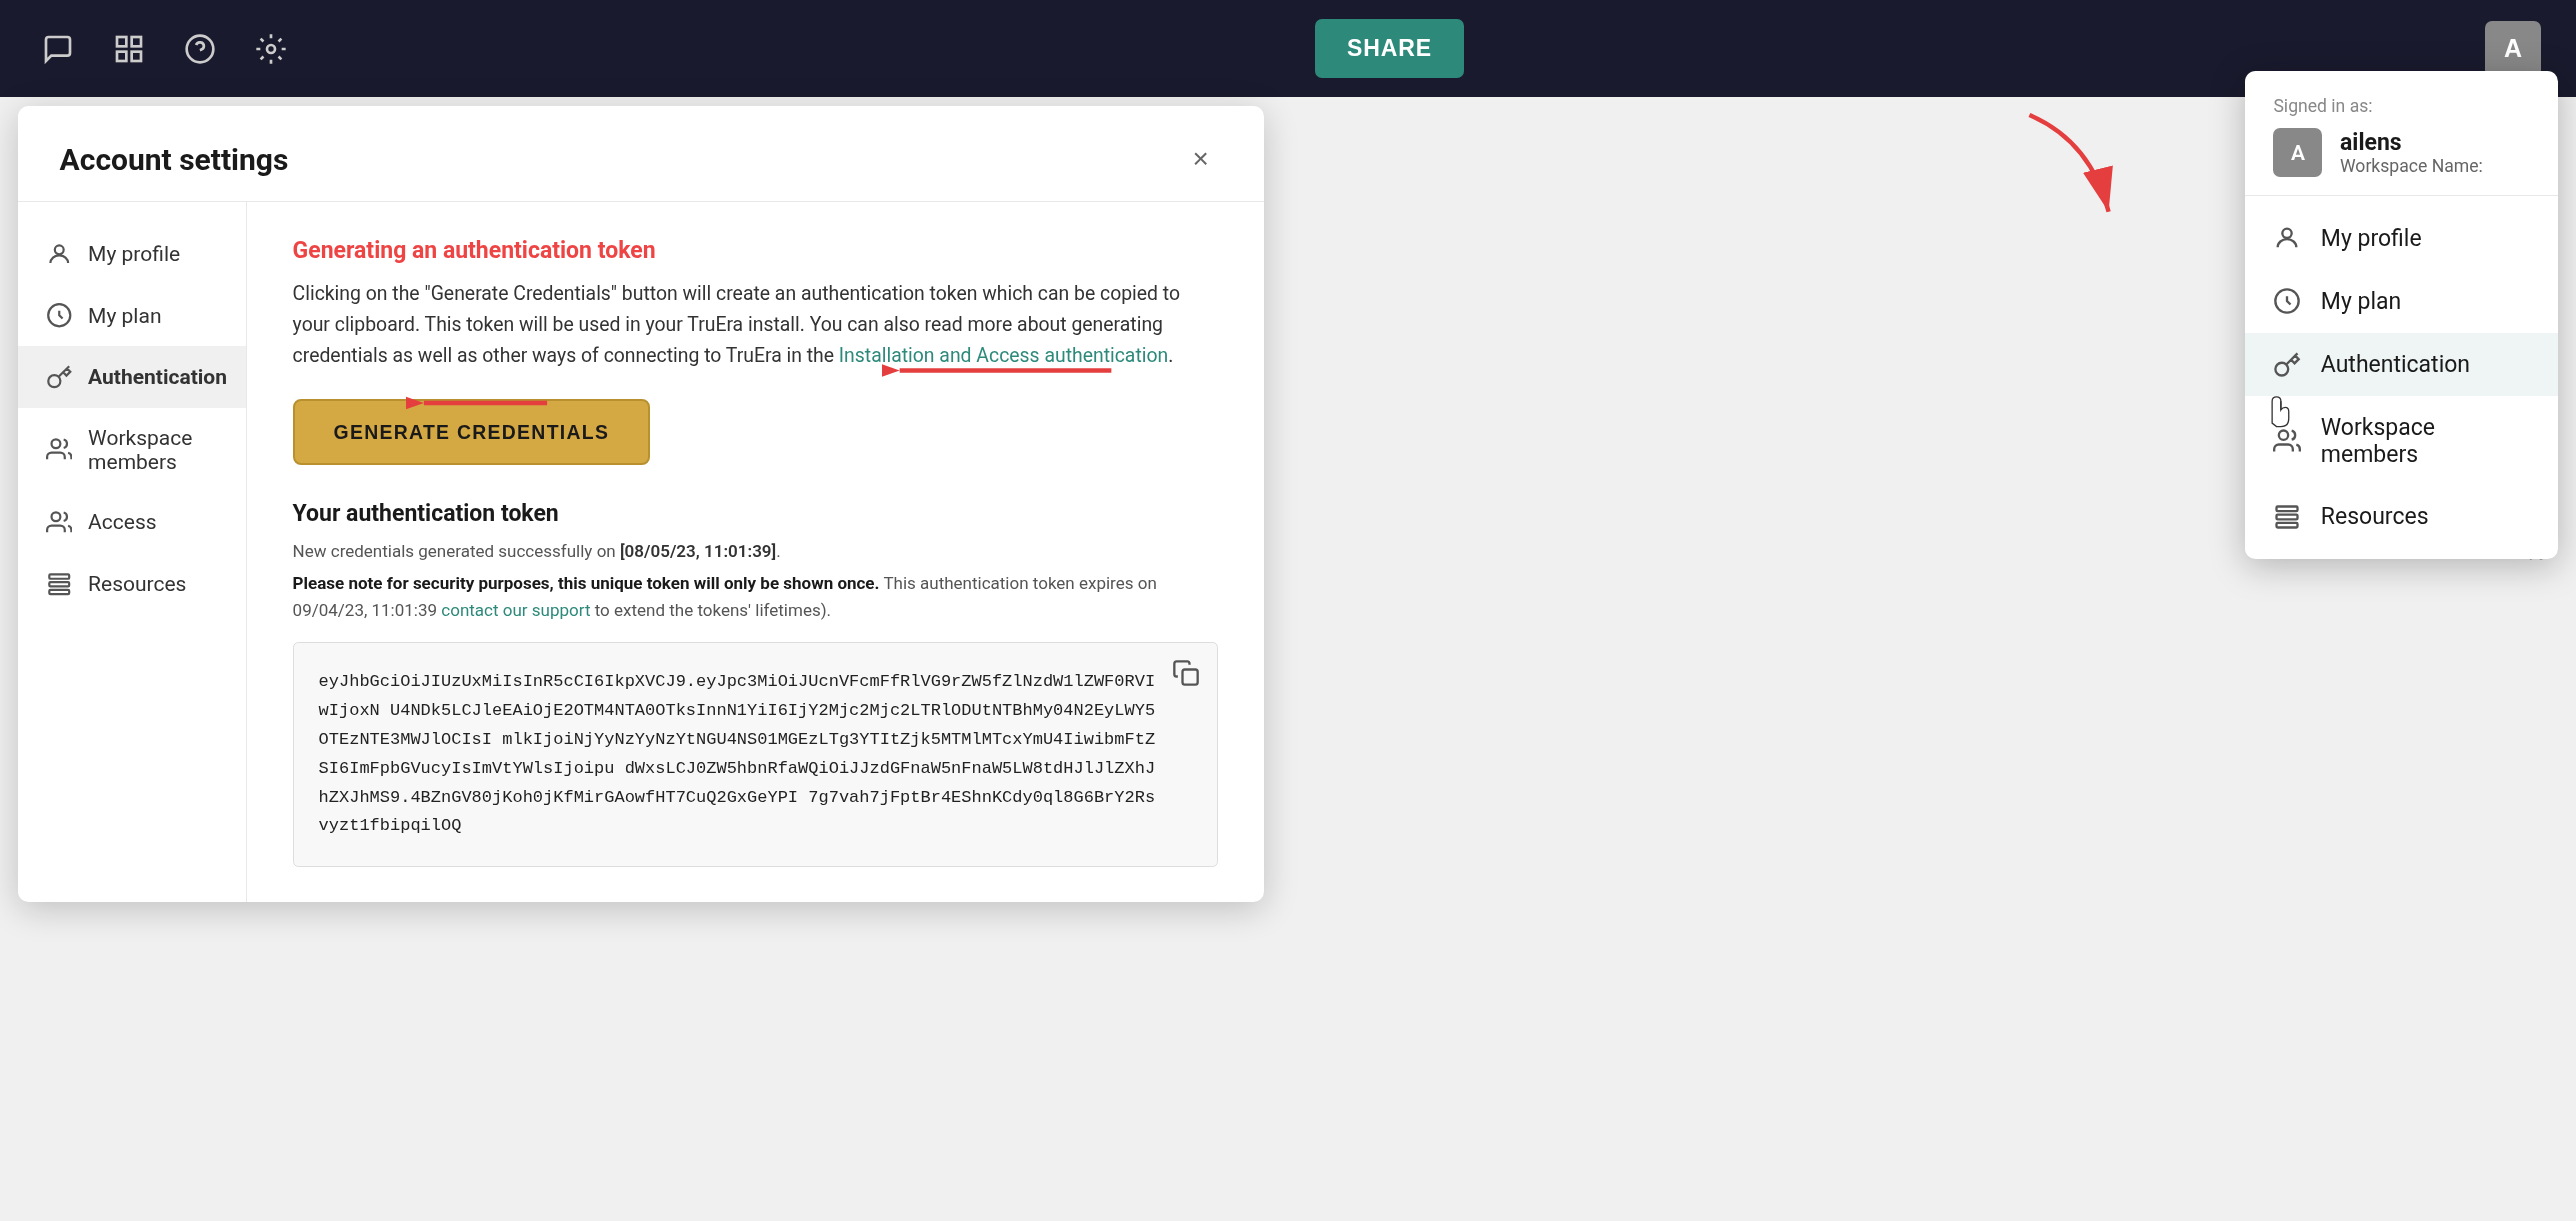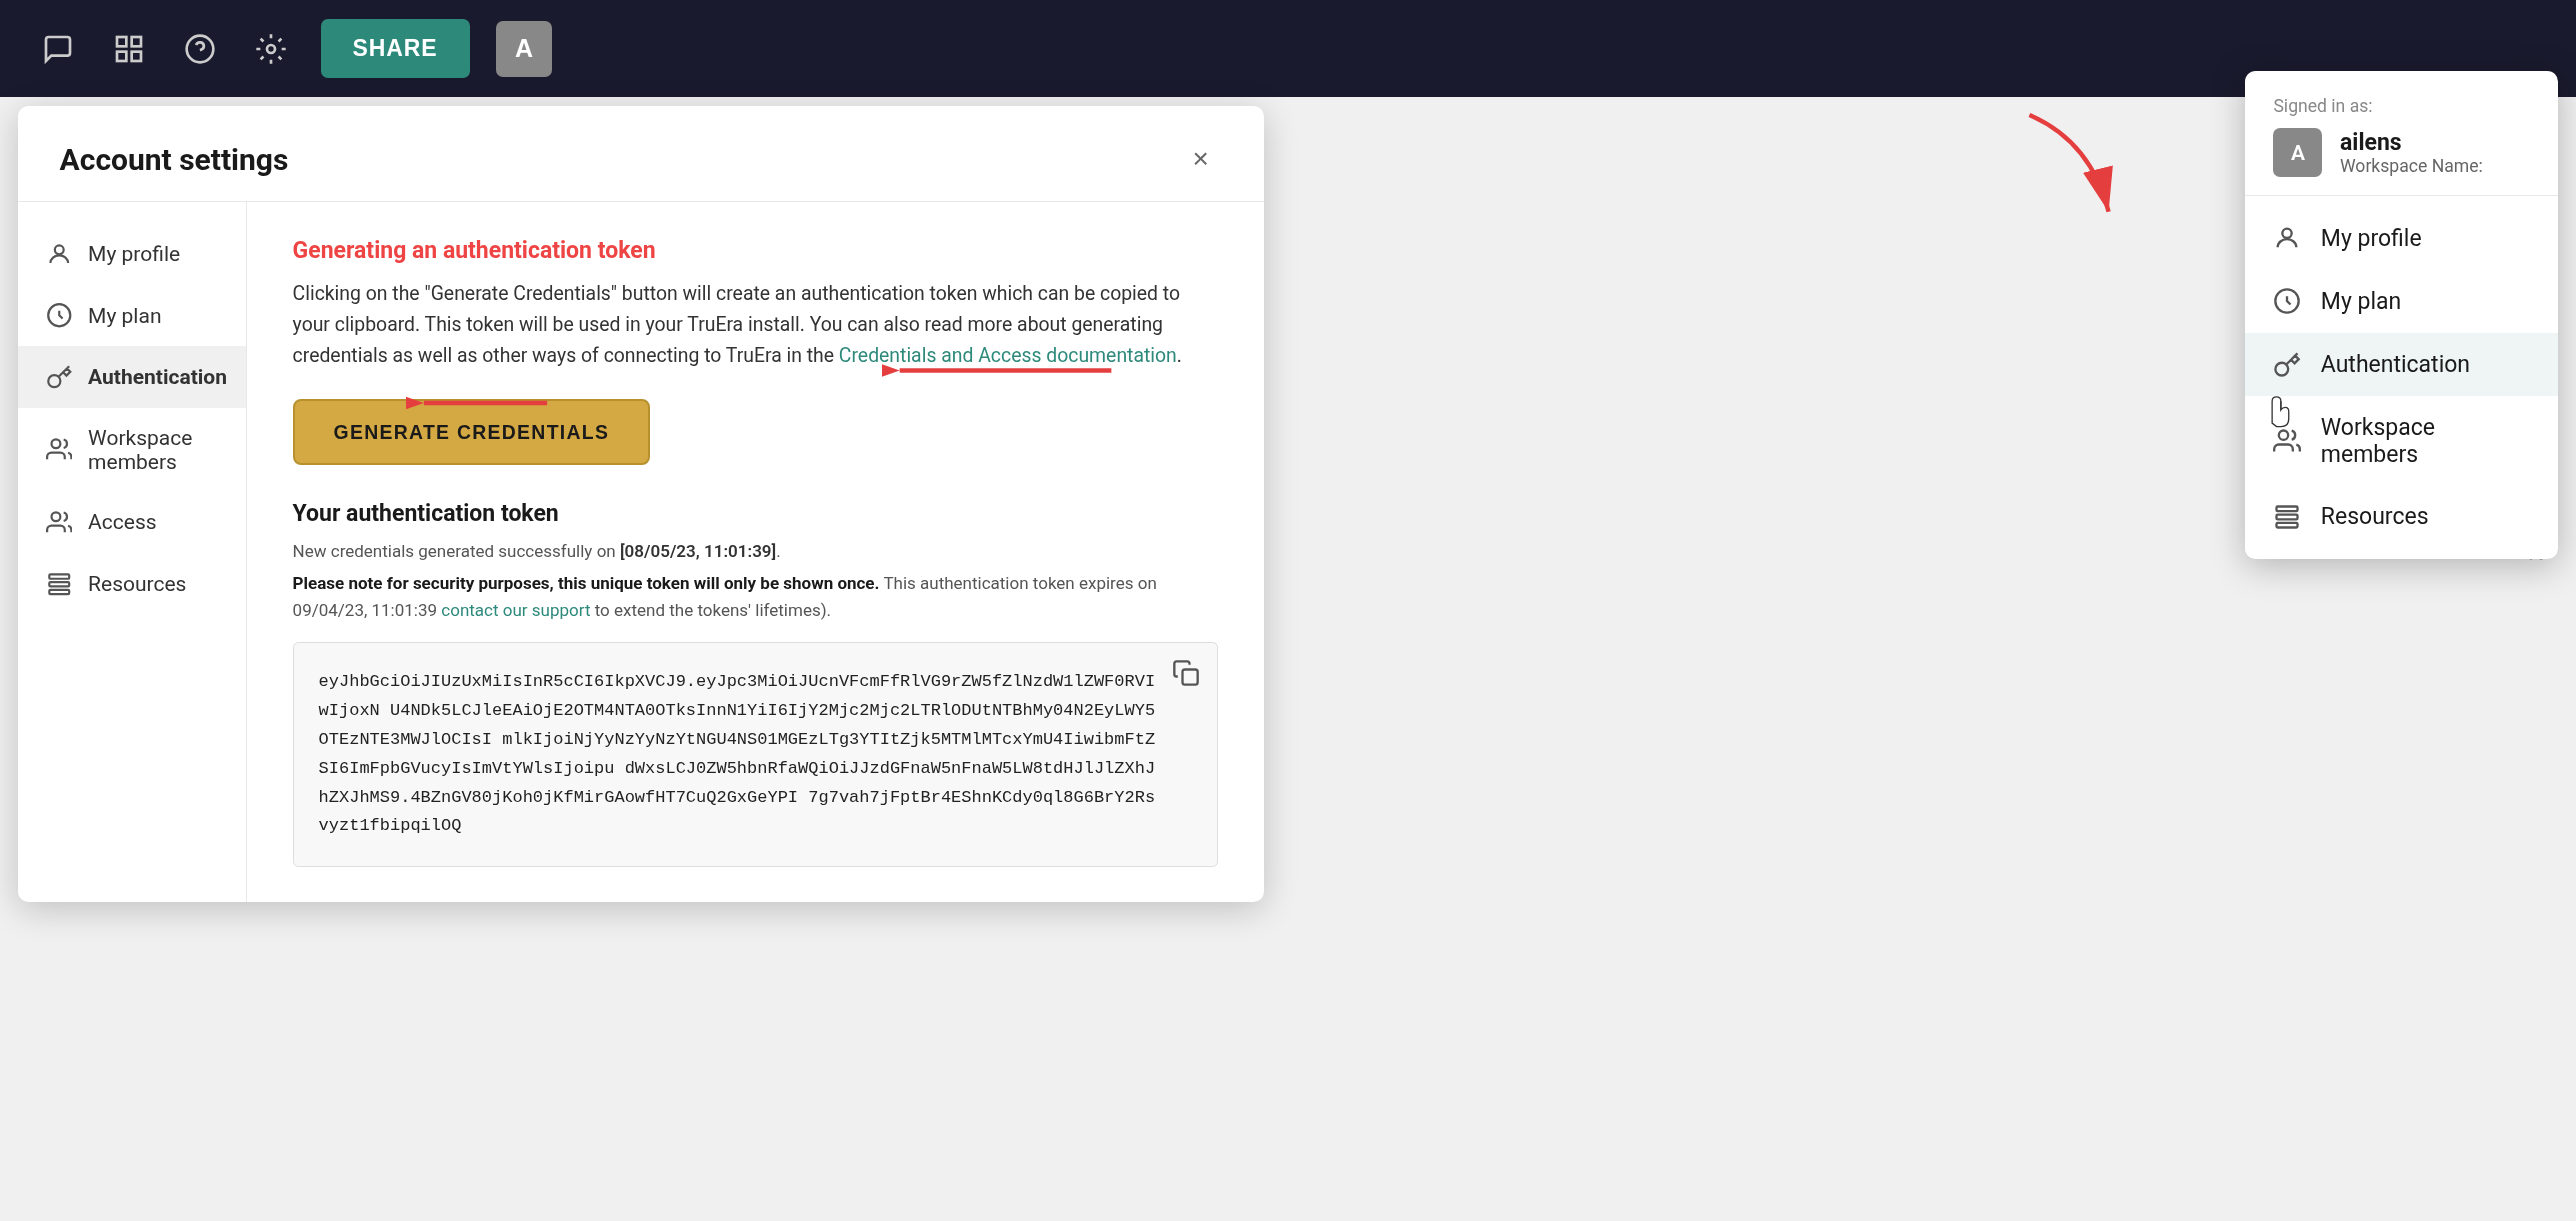--- a/index.html
+++ b/index.html
@@ -15,21 +15,21 @@
     
     .top-bar {
       position: absolute;
       top: 0;
       left: 0;
       right: 0;
       height: 97px;
       background: #1a1a2e;
       display: flex;
       align-items: center;
-      justify-content: flex-start;
+      justify-content: space-between;
       padding: 0 35px;
       gap: 26.5px;
     }
 
     .top-bar-icons {
       display: flex;
       align-items: center;
       gap: 25px;
     }
 
@@ -494,21 +494,21 @@
             <rect x="3" y="10" width="18" height="4" rx="1"></rect>
             <rect x="3" y="17" width="18" height="4" rx="1"></rect>
         </svg>
         <span>Resources</span>
       </div>
     </div>
 
     <div class="modal-content">
       <div class="section-title">Generating an authentication token</div>
       <p class="section-text">
-        <span>Clicking on the "Generate Credentials" button will create an authentication token which can be copied to your clipboard. This token will be used in your TruEra install. You can also read more about generating credentials as well as other ways of connecting to TruEra in the </span><a class="section-link">Credentials and Access documentation</a><span>.</span>
+        <span>Clicking on the "Generate Credentials" button will create an authentication token which can be copied to your clipboard. This token will be used in your TruEra install. You can also read more about generating credentials as well as other ways of connecting to TruEra in the </span><a class="section-link">Installation and Access authentication</a><span>.</span>
       </p>
       <button class="generate-btn">GENERATE CREDENTIALS</button>
       <div class="token-section-title">Your authentication token</div>
       <p class="token-info">
         <span>New credentials generated successfully on </span><span class="date-ref">[08/05/23, 11:01:39]</span><span>.</span>
       </p>
       <p class="token-info">
         <span class="bold-warning">Please note for security purposes, this unique token will only be shown once.</span><span> This authentication token expires on 09/04/23, 11:01:39 </span><a class="contact-link">contact our support</a><span> to extend the tokens' lifetimes).</span>
       </p>
       <div class="token-box-wrapper">

